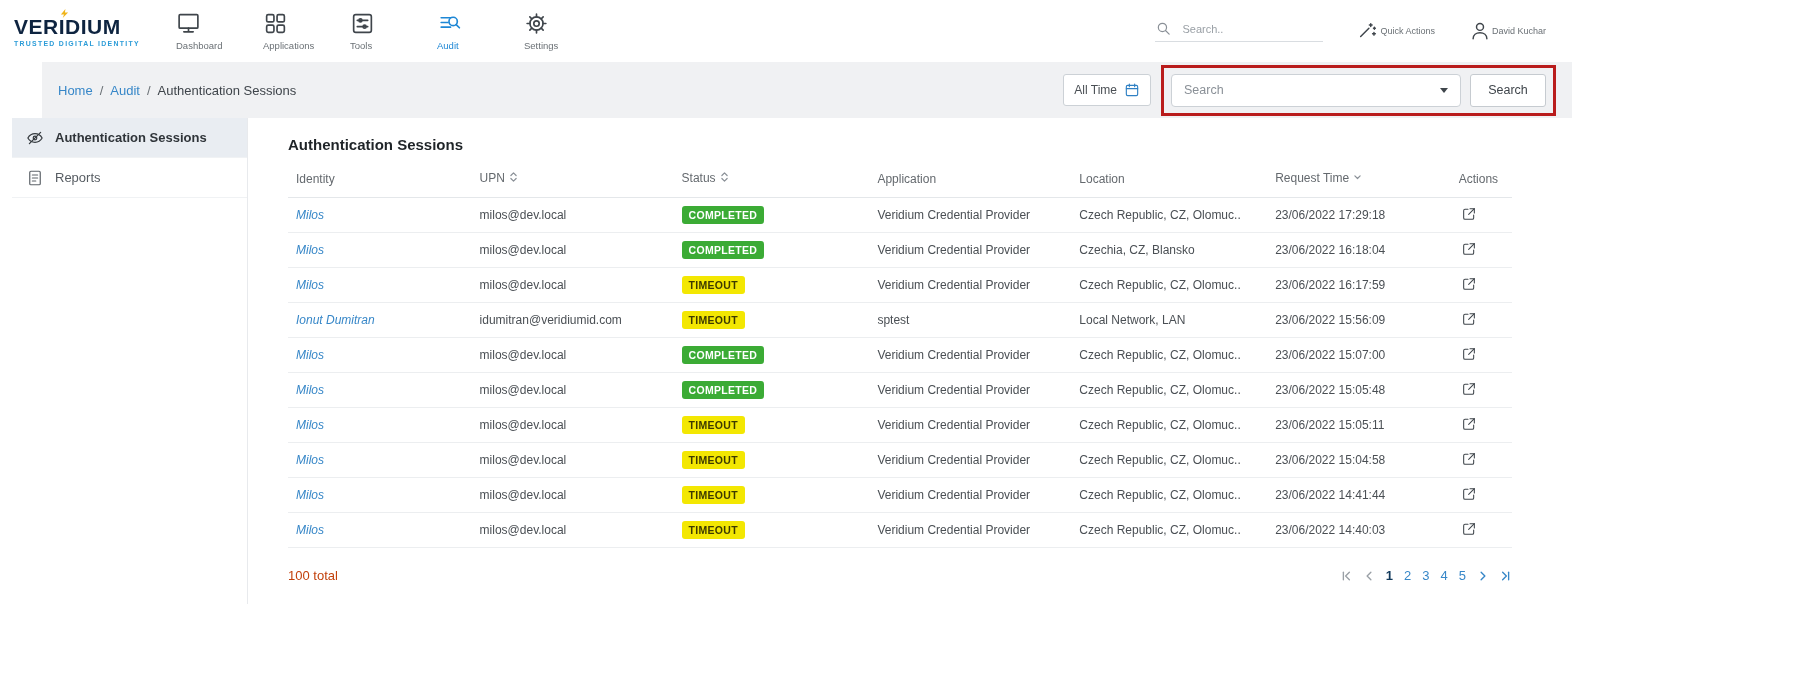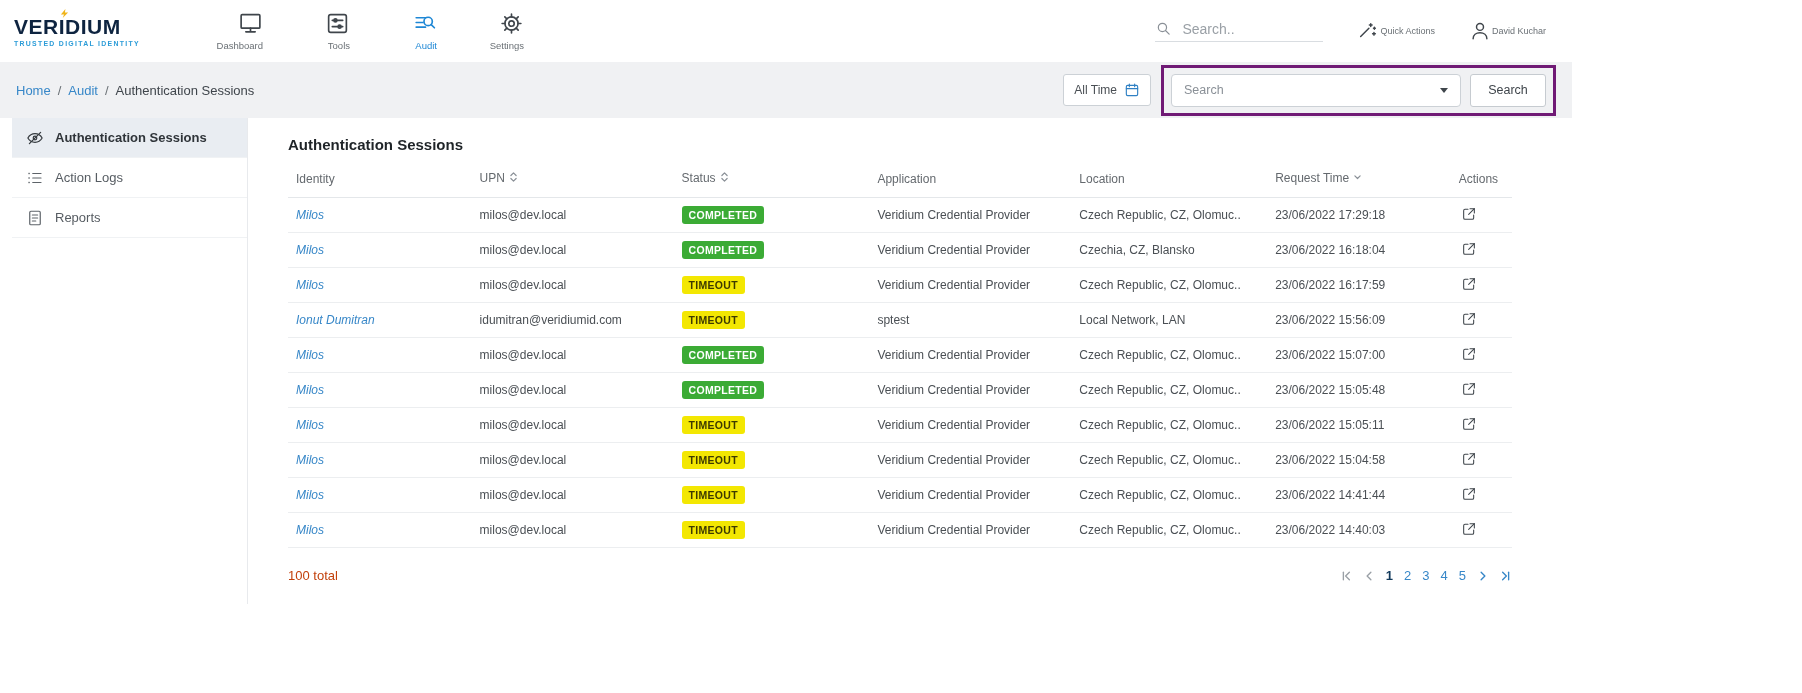--- a/index.html
+++ b/index.html
@@ -13,47 +13,47 @@
   .app { width:1572px; height:693px; background:#fff; }
 
   
   .topbar { height:62px; display:flex; align-items:center; background:#fff; padding-left:14px; }
   .logo { width:162px; cursor:pointer; }
   .logo-text { font-size:21px; font-weight:bold; color:#0e2440; letter-spacing:.5px; position:relative; display:inline-block; line-height:1; }
   .logo-bolt { position:absolute; top:-7px; left:46px; width:9px; height:9px; }
   .logo-tagline { font-size:6.9px; font-weight:bold; color:#2b9cd8; letter-spacing:1.3px; margin-top:2px; }
 
   .mainnav { display:flex; height:62px; }
-  .nav-item { width:87px; display:flex; flex-direction:column; align-items:flex-end; justify-content:center; gap:4px; cursor:pointer; }
+  .nav-item { width:87px; display:flex; flex-direction:column; align-items:flex-start; justify-content:center; gap:4px; cursor:pointer; }
   .nav-item svg { width:25px; height:25px; fill:none; stroke:#3f454b; stroke-width:1.6; stroke-linecap:round; stroke-linejoin:round; }
   .nav-label { font-size:9.5px; color:#6a7075; white-space:nowrap; }
   .nav-item.active svg { stroke:#1e87d5; }
   .nav-item.active .nav-label { color:#1e87d5; }
 
   .topbar-right { margin-left:auto; display:flex; align-items:center; padding-right:26px; gap:34px; }
   .top-search { display:flex; align-items:center; gap:10px; border-bottom:1px solid #d9dde1; padding-bottom:4px; width:168px; }
   .top-search svg { width:17px; height:17px; fill:none; stroke:#8a9097; stroke-width:1.7; stroke-linecap:round; }
-  .top-search input { border:none; outline:none; font-size:14px; color:#1d4ed8; width:120px; background:transparent; font-family:"Liberation Sans",sans-serif; }
+  .top-search input { border:none; outline:none; font-size:11px; color:#1d4ed8; width:120px; background:transparent; font-family:"Liberation Sans",sans-serif; }
   .top-search input::placeholder { color:#9aa0a6; }
   .top-mini { display:flex; flex-direction:row; align-items:center; gap:1px; cursor:pointer; }
   .top-mini svg { width:22px; height:22px; fill:none; stroke:#3f454b; stroke-width:1.6; stroke-linecap:round; stroke-linejoin:round; }
   .top-mini .mini-label { font-size:9px; color:#6a7075; white-space:nowrap; }
 
   
-  .subbar { height:56px; background:#f0f1f3; display:flex; align-items:center; padding:0 16px; }
+  .subbar { height:56px; background:#f0f1f3; display:flex; align-items:center; padding:0 16px;margin-left:42px; }
   .breadcrumb { font-size:13px; display:flex; gap:7px; align-items:center; }
   .breadcrumb a { color:#3787c8; text-decoration:none; cursor:pointer; }
   .crumb-sep { color:#6a7075; }
   .crumb-current { color:#3f454b; }
 
   .subbar-right { margin-left:auto; display:flex; align-items:center; gap:10px; }
   .alltime-btn { height:32px; background:#fff; border:1px solid #ccd1d6; border-radius:3px; display:flex; align-items:center; gap:7px; padding:0 10px; font-size:12px; color:#4a4f54; cursor:pointer; }
   .alltime-btn svg { width:16px; height:16px; fill:none; stroke:#2f80c4; stroke-width:1.7; stroke-linecap:round; }
 
-  .red-annotation { border:3px solid #701a75; padding:6px 7px; display:flex; align-items:center; gap:9px; }
+  .red-annotation { border:3px solid #b91c1c; padding:6px 7px; display:flex; align-items:center; gap:9px; }
   .search-select { width:290px; height:33px; background:#fff; border:1px solid #ccd1d6; border-radius:4px; display:flex; align-items:center; padding:0 12px; font-size:12.5px; color:#8a9097; cursor:pointer; }
   .search-select .caret { margin-left:auto; width:0; height:0; border-left:4.5px solid transparent; border-right:4.5px solid transparent; border-top:5px solid #3f454b; }
   .search-btn { width:76px; height:33px; background:#fff; border:1px solid #c6cbd0; border-radius:3px; font-size:12.5px; color:#3f454b; cursor:pointer; font-family:"Liberation Sans",sans-serif; }
 
   
   .content { display:flex; min-height:486px; }
   .sidebar { width:248px; padding-left:12px; border-right:1px solid #e8eaed; }
   .side-item { height:40px; display:flex; align-items:center; gap:11px; padding-left:14px; font-size:13px; color:#565c62; border-bottom:1px solid #f0f2f4; cursor:pointer; }
   .side-item svg { width:18px; height:18px; fill:none; stroke:#5d6369; stroke-width:1.6; stroke-linecap:round; stroke-linejoin:round; flex:none; }
   .side-item.active { background:#e9edf2; color:#2f3439; font-weight:bold; }
@@ -105,20 +105,29 @@
     <nav class="mainnav">
       <div class="nav-item">
         <svg viewBox="0 0 24 24">
             <rect x="3" y="3.5" width="18" height="13" rx="1"></rect>
             <path d="M12 16.5v3.5M7.5 20h9"></path>
           </svg>
         <span class="nav-label">Dashboard</span>
       </div>
       <div class="nav-item">
         <svg viewBox="0 0 24 24">
+            <rect x="3.5" y="3.5" width="7" height="7" rx="1.5"></rect>
+            <rect x="13.5" y="3.5" width="7" height="7" rx="1.5"></rect>
+            <rect x="3.5" y="13.5" width="7" height="7" rx="1.5"></rect>
+            <rect x="13.5" y="13.5" width="7" height="7" rx="1.5"></rect>
+          </svg>
+        <span class="nav-label">Applications</span>
+      </div>
+      <div class="nav-item">
+        <svg viewBox="0 0 24 24">
             <rect x="3.5" y="3.5" width="17" height="17" rx="2"></rect>
             <path d="M7 9h10M7 15h10"></path>
             <circle cx="10" cy="9" r="1.4"></circle>
             <circle cx="14" cy="15" r="1.4"></circle>
           </svg>
         <span class="nav-label">Tools</span>
       </div>
       <div class="nav-item active">
         <svg viewBox="0 0 24 24">
             <path d="M4 6.5h9M4 11h6.5M4 15.5h9"></path>
@@ -191,29 +200,20 @@
 
   <div class="content">
     <aside class="sidebar">
       <div class="side-item active">
         <svg viewBox="0 0 24 24">
             <path d="M2.5 12s3.3-5.8 9.5-5.8S21.5 12 21.5 12s-3.3 5.8-9.5 5.8S2.5 12 2.5 12z"></path>
             <circle cx="12" cy="12" r="2.4"></circle>
             <path d="M4.5 19.5 19.5 4.5"></path>
           </svg>
         <span>Authentication Sessions</span>
-      </div>
-      <div class="side-item">
-        <svg viewBox="0 0 24 24">
-            <path d="M9 6h11M9 12h11M9 18h11"></path>
-            <rect x="3.2" y="5.1" width="1.8" height="1.8" fill="currentColor" stroke="none"></rect>
-            <rect x="3.2" y="11.1" width="1.8" height="1.8" fill="currentColor" stroke="none"></rect>
-            <rect x="3.2" y="17.1" width="1.8" height="1.8" fill="currentColor" stroke="none"></rect>
-          </svg>
-        <span>Action Logs</span>
       </div>
       <div class="side-item">
         <svg viewBox="0 0 24 24">
             <rect x="5" y="3" width="14" height="18" rx="1.5"></rect>
             <path d="M8.5 8h7M8.5 12h7M8.5 16h4.5"></path>
           </svg>
         <span>Reports</span>
       </div>
     </aside>
 

